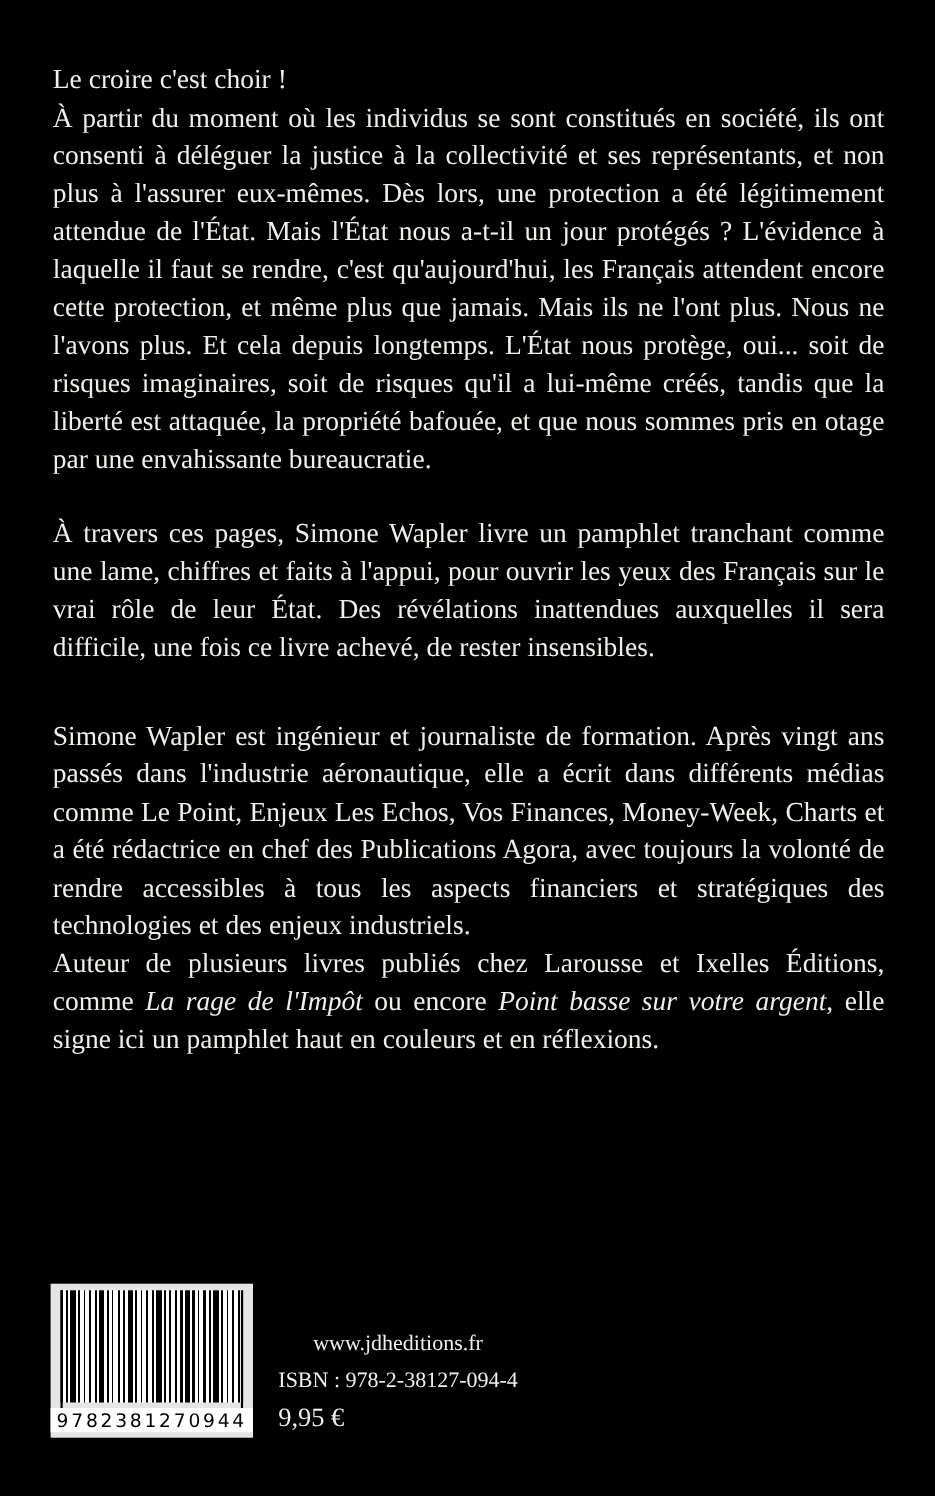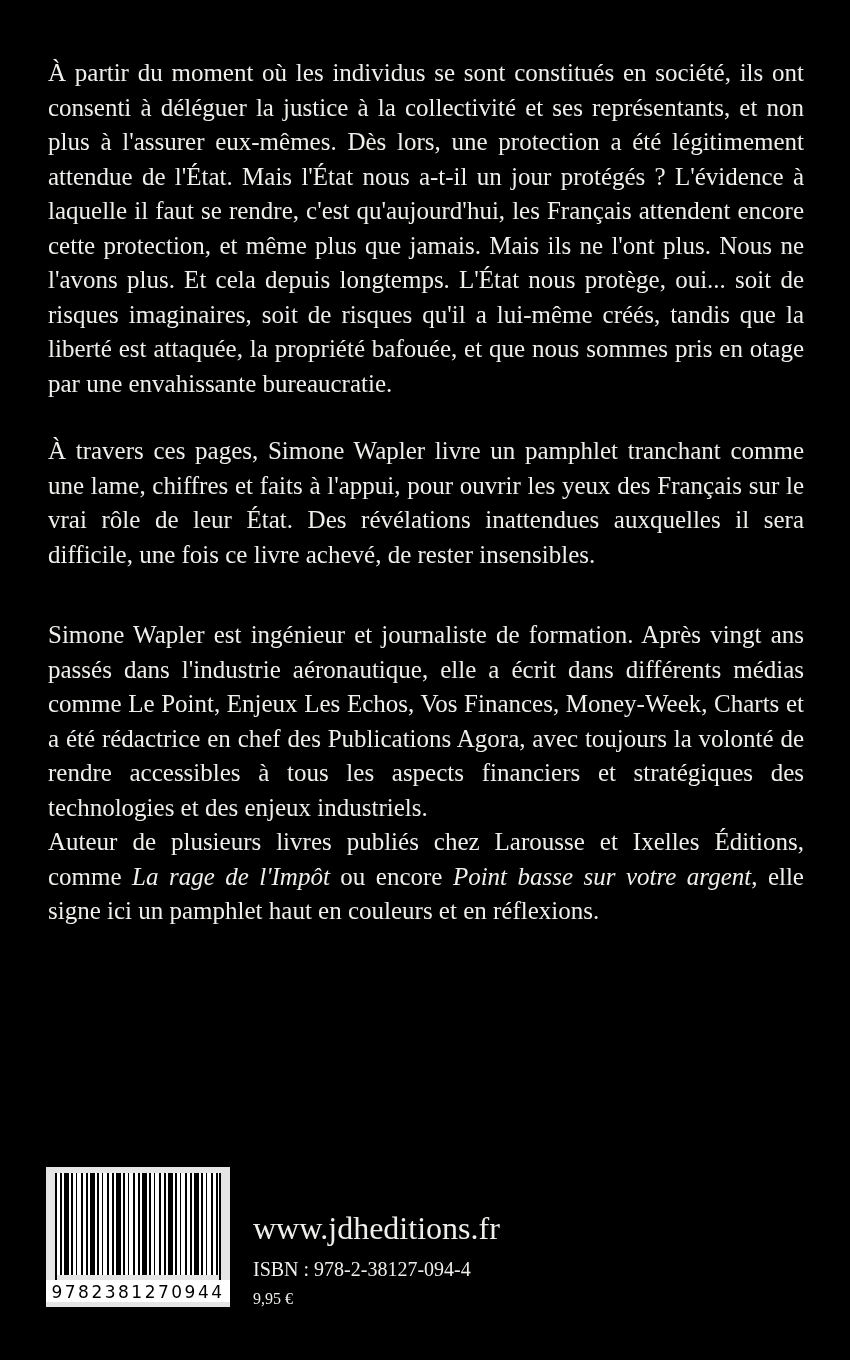--- a/index.html
+++ b/index.html
@@ -87,37 +87,39 @@
     letter-spacing: 2.5px;
     background: #ffffff;
     padding: 2px 0 0 0;
   }
   .pubinfo {
     position: absolute;
     left: 253px;
     top: 1210px;
   }
   .pubinfo .website {
-    font-size: 32px;
+    font-size: 20px;
     margin-bottom: 11px;
+    text-align: center;
   }
   .pubinfo .isbn {
     font-size: 20px;
     margin-bottom: 9px;
   }
   .pubinfo .price {
-    font-size: 16px;
+    font-size: 24px;
   }
 </style>
 </head>
 <body>
 
 <div class="cover">
 
   <div class="text-block">
+    <p>Le croire c'est choir !</p>
     <p>À partir du moment où les individus se sont constitués en société, ils ont consenti à déléguer la justice à la collectivité et ses représentants, et non plus à l'assurer eux-mêmes. Dès lors, une protection a été légitimement attendue de l'État. Mais l'État nous a-t-il un jour protégés ? L'évidence à laquelle il faut se rendre, c'est qu'aujourd'hui, les Français attendent encore cette protection, et même plus que jamais. Mais ils ne l'ont plus. Nous ne l'avons plus. Et cela depuis longtemps. L'État nous protège, oui... soit de risques imaginaires, soit de risques qu'il a lui-même créés, tandis que la liberté est attaquée, la propriété bafouée, et que nous sommes pris en otage par une envahissante bureaucratie.</p>
     <p class="gap-1">À travers ces pages, Simone Wapler livre un pamphlet tranchant comme une lame, chiffres et faits à l'appui, pour ouvrir les yeux des Français sur le vrai rôle de leur État. Des révélations inattendues auxquelles il sera difficile, une fois ce livre achevé, de rester insensibles.</p>
     <p class="gap-2">Simone Wapler est ingénieur et journaliste de formation. Après vingt ans passés dans l'industrie aéronautique, elle a écrit dans différents médias comme Le Point, Enjeux Les Echos, Vos Finances, Money-Week, Charts et a été rédactrice en chef des Publications Agora, avec toujours la volonté de rendre accessibles à tous les aspects financiers et stratégiques des technologies et des enjeux industriels.</p>
     <p><span>Auteur de plusieurs livres publiés chez Larousse et Ixelles Éditions, comme </span><i>La rage de l'Impôt</i><span> ou encore </span><i>Point basse sur votre argent</i><span>, elle signe ici un pamphlet haut en couleurs et en réflexions.</span></p>
   </div>
 
   <div class="barcode">
     <div class="bars"></div>
     <div class="guard-left"></div>
     <div class="guard-right"></div>

